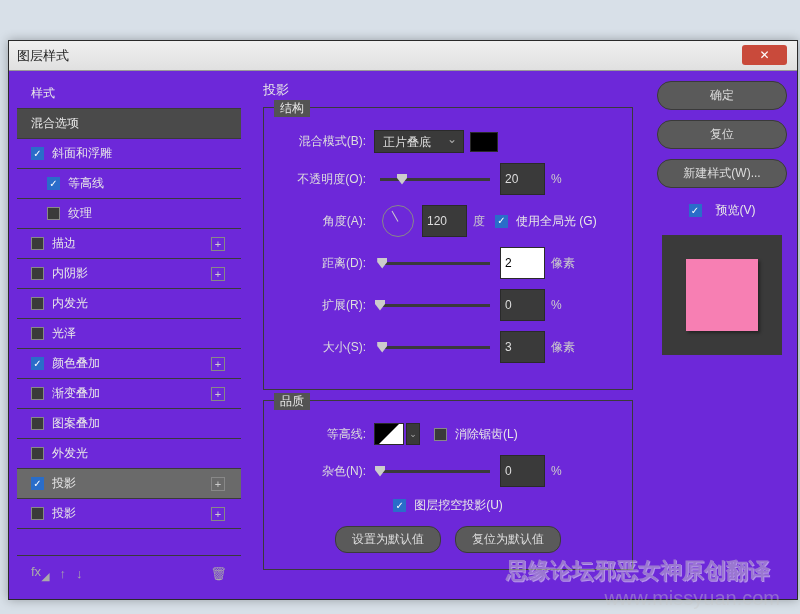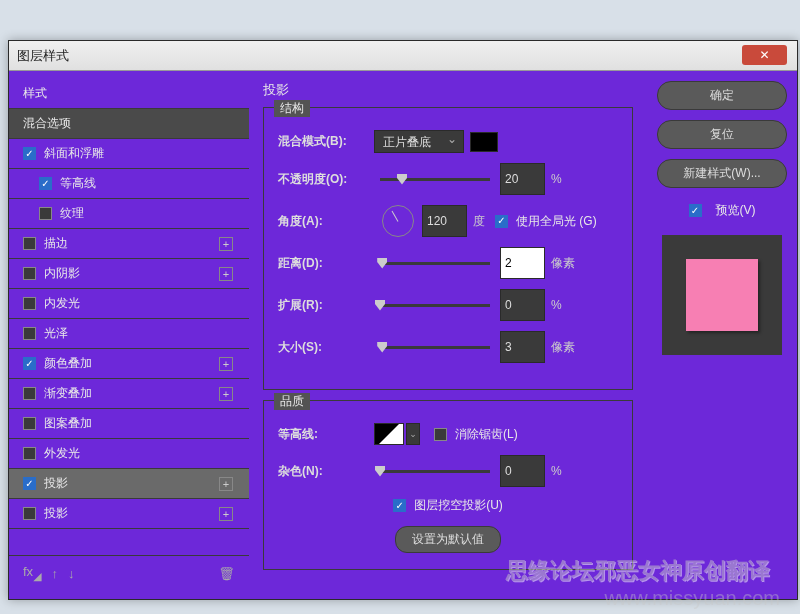--- a/index.html
+++ b/index.html
@@ -2,39 +2,39 @@
 <html><head>
 <meta charset="utf-8">
 <style>
 * { margin: 0; padding: 0; box-sizing: border-box; font-family: "Microsoft YaHei", sans-serif; }
 body { background: #d8e0e8; width: 800px; height: 614px; overflow: hidden; position: relative; }
 .window { position: absolute; left: 8px; top: 40px; width: 790px; height: 560px; background: #6d28d9; border: 1px solid #2a2a2a; box-shadow: 0 0 10px rgba(0,0,0,0.3); }
 .titlebar { height: 30px; background: linear-gradient(#f0f0f0, #e0e0e0); border-bottom: 1px solid #999; display: flex; align-items: center; padding: 0 8px; position: relative; }
 .titlebar-text { font-size: 13px; color: #222; }
 .close-btn { position: absolute; right: 10px; top: 4px; width: 45px; height: 20px; background: #c94a3b; border-radius: 3px; color: #fff; display: flex; align-items: center; justify-content: center; font-size: 12px; cursor: pointer; }
 .content { display: flex; height: calc(100% - 30px); color: #e8e8e8; font-size: 12px; }
-.left-panel { width: 240px; padding: 8px 0; display: flex; flex-direction: column; }
+.left-panel { width: 240px; padding: 8px 8px; display: flex; flex-direction: column; }
 .left-header { padding: 6px 14px; border-bottom: 1px solid #3a3a3a; }
 .blend-header { padding: 6px 14px; background: #4a4a4a; border-bottom: 1px solid #3a3a3a; }
 .style-row { display: flex; align-items: center; padding: 6px 14px; border-bottom: 1px solid #3a3a3a; cursor: pointer; position: relative; }
 .style-row.child { padding-left: 30px; }
 .style-row.selected { background: #6a6a6a; }
 .checkbox { width: 13px; height: 13px; border: 1px solid #888; background: #3a3a3a; margin-right: 8px; display: inline-flex; align-items: center; justify-content: center; flex-shrink: 0; }
 .checkbox.checked { background: #2a6dc9; border-color: #2a6dc9; }
 .checkbox.checked::after { content: "✓"; color: #fff; font-size: 10px; line-height: 1; }
 .plus-icon { position: absolute; right: 16px; width: 14px; height: 14px; border: 1px solid #888; display: flex; align-items: center; justify-content: center; font-size: 11px; color: #ccc; }
 .left-footer { margin-top: auto; padding: 8px 14px; display: flex; align-items: center; gap: 10px; color: #aaa; border-top: 1px solid #3a3a3a; }
 .left-footer .icon { cursor: pointer; font-size: 13px; }
 .left-footer .trash { margin-left: auto; }
 .center-panel { flex: 1; padding: 10px 14px; }
 .section-title { font-size: 13px; margin-bottom: 8px; }
 .fieldset { border: 1px solid #3a3a3a; padding: 12px 14px 16px; margin-bottom: 10px; position: relative; }
 .fieldset-legend { position: absolute; top: -8px; left: 10px; background: #535353; padding: 0 6px; font-size: 12px; }
 .form-row { display: flex; align-items: center; margin: 10px 0; }
-.form-label { width: 96px; padding-right: 8px; color: #ddd; font-weight: bold; }
+.form-label { width: 96px; text-align: right; padding-right: 8px; color: #ddd; }
 .select-box { background: #3a3a3a; border: 1px solid #2a2a2a; color: #ddd; padding: 3px 20px 1px 8px; font-size: 12px; position: relative; min-width: 90px; }
 .select-box::after { content: "⌄"; position: absolute; right: 6px; top: 1px; color: #aaa; }
 .color-swatch { width: 28px; height: 20px; background: #000; margin-left: 6px; border: 1px solid #2a2a2a; cursor: pointer; }
 .slider-track { flex: 1; height: 3px; background: #3a3a3a; position: relative; margin: 0 10px 0 6px; max-width: 110px; }
 .slider-thumb { position: absolute; top: -4px; width: 10px; height: 11px; background: #ccc; transform: translateX(-50%); clip-path: polygon(50% 100%, 0 40%, 0 0, 100% 0, 100% 40%); }
 .num-input { width: 45px; background: #3a3a3a; border: 1px solid #2a2a2a; color: #ddd; padding: 8px 4px; font-size: 12px; text-align: left; }
 .num-input.active { background: #fff; color: #000; }
 .unit { margin-left: 6px; color: #ccc; }
 .angle-dial { width: 32px; height: 32px; border: 1px solid #888; border-radius: 50%; position: relative; margin: 0 8px; }
 .angle-dial::after { content: ""; position: absolute; width: 12px; height: 1px; background: #ccc; top: 50%; left: 50%; transform-origin: left; transform: rotate(-120deg); }
@@ -213,20 +213,21 @@
           <span class="unit">%</span>
         </div>
 
         <div class="form-row" style="justify-content:center">
           <span class="checkbox checked"></span>
           <span>图层挖空投影(U)</span>
         </div>
 
         <div class="btn-row">
           <div class="ps-btn">设置为默认值</div>
+          <div class="ps-btn">复位为默认值</div>
         </div>
       </div>
     </div>
 
     <div class="right-panel">
       <div class="side-btn">确定</div>
       <div class="side-btn">复位</div>
       <div class="side-btn">新建样式(W)...</div>
       <div class="preview-row">
         <span class="checkbox checked"></span>

